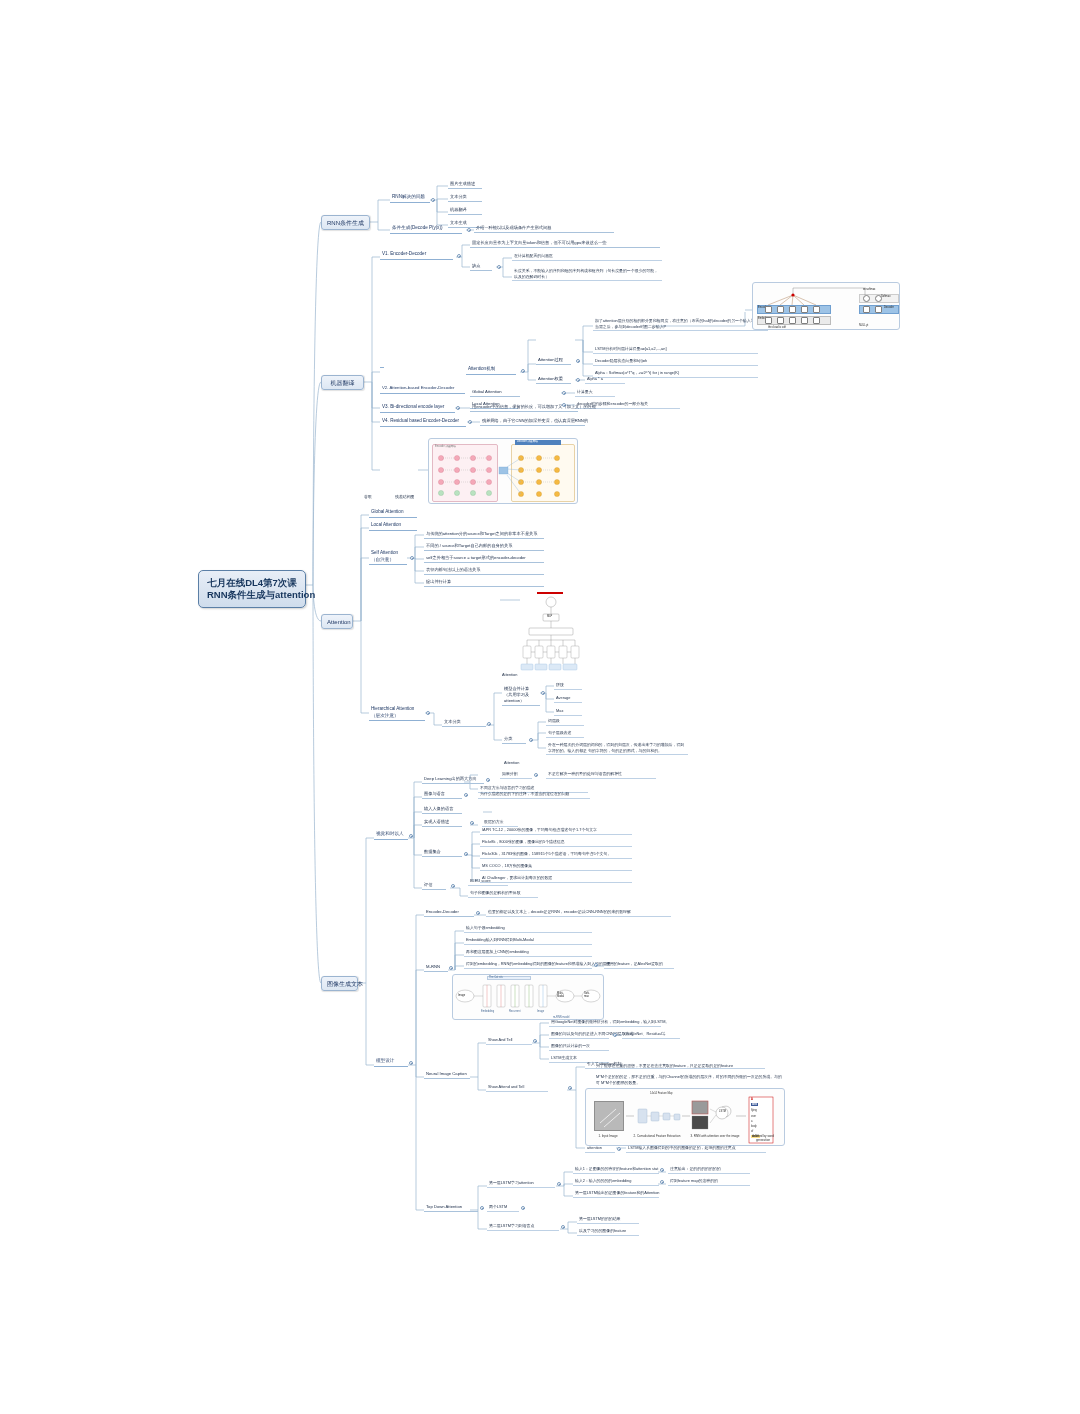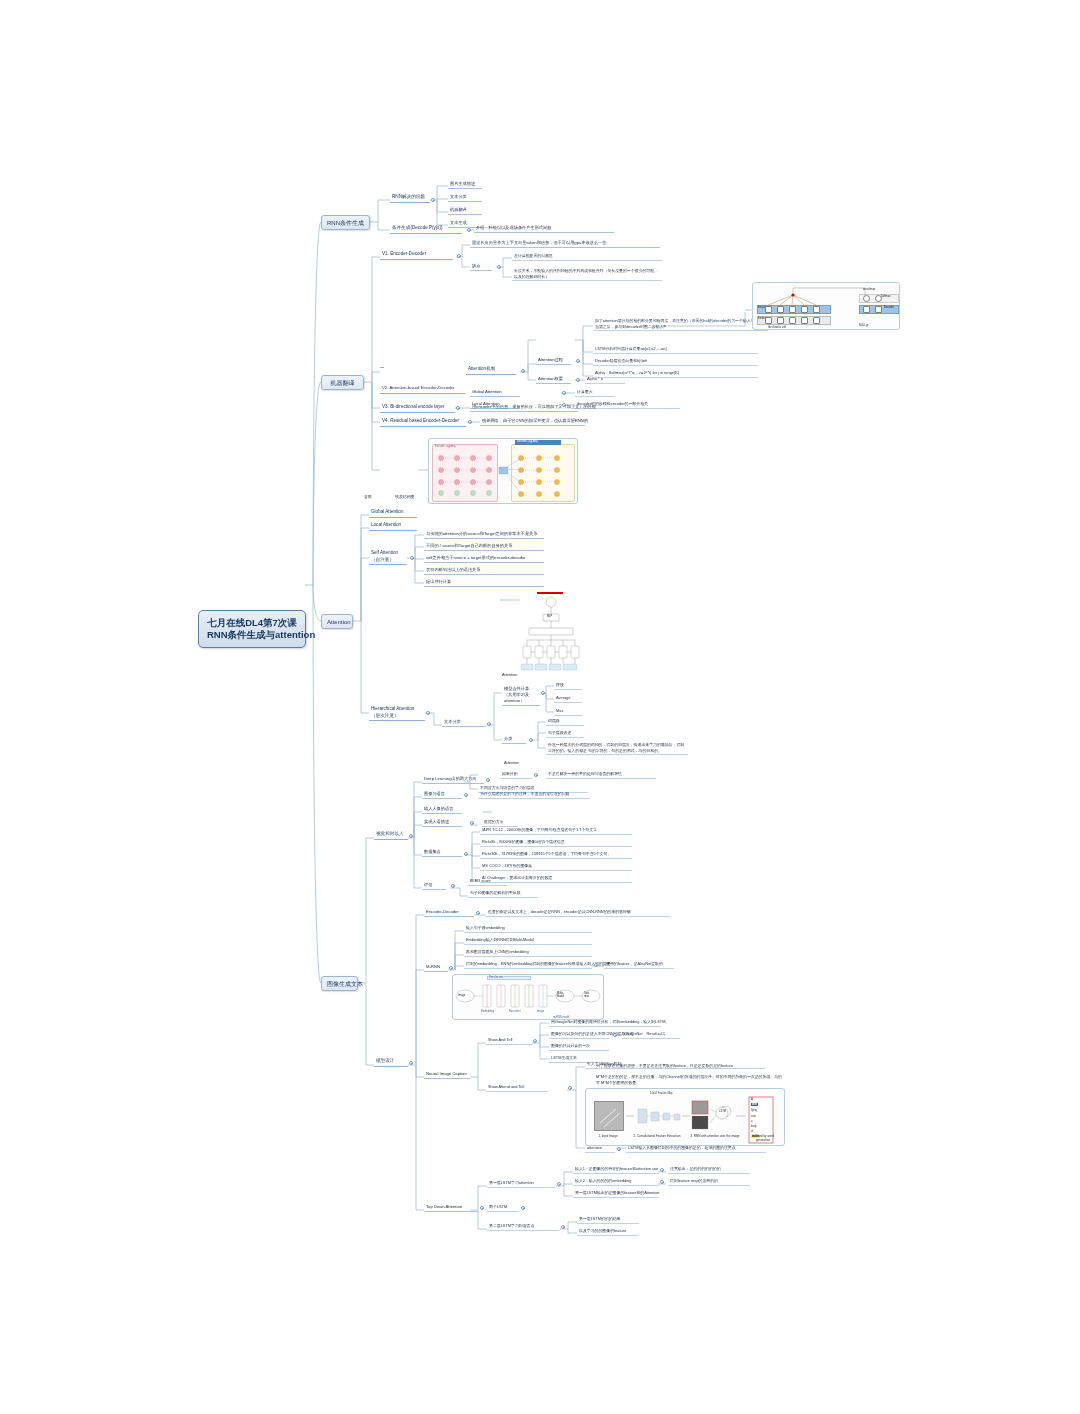--- a/index.html
+++ b/index.html
@@ -159,21 +159,21 @@
       <path d="M556 1186 L564 1186 L564 1172 L573 1172"></path>
       <path d="M564 1186 L564 1184 L573 1184"></path>
       <path d="M564 1186 L564 1196 L573 1196"></path>
       <path d="M560 1229 L568 1229 L568 1222 L577 1222"></path>
       <path d="M568 1229 L568 1233 L577 1233"></path>
       <path d="M658 1172 L666 1172"></path>
       <path d="M658 1184 L666 1184"></path>
     </g>
   </svg>
 
-  <div class="node root" style="left:198px;top:570px;width:108px;margin-top:40px;">
+  <div class="node root" style="left:198px;top:570px;width:108px;">
     <div>七月在线DL4第7次课</div>
     <div>RNN条件生成与attention</div>
   </div>
 
   <div class="node lvl1" style="left:321px;top:215px;width:49px;">RNN条件生成</div>
   <div class="node lvl1" style="left:321px;top:375px;width:43px;">机器翻译</div>
   <div class="node lvl1" style="left:321px;top:614px;width:32px;">Attention</div>
   <div class="node lvl1" style="left:321px;top:976px;width:37px;">图像生成文本</div>
 
   <div class="node lvl2" style="left:390px;top:194px;width:40px;">RNN解决的问题</div>

